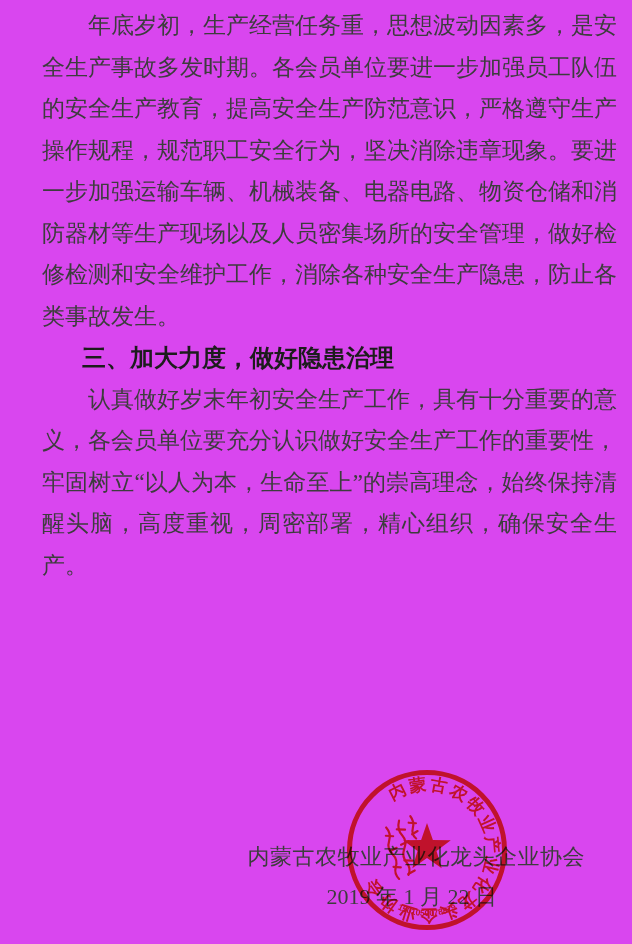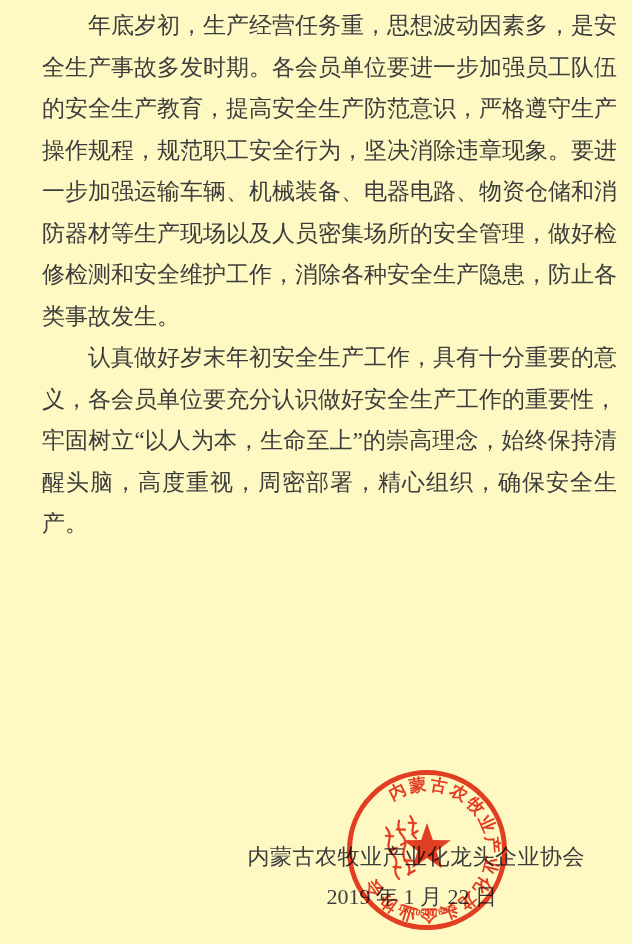--- a/index.html
+++ b/index.html
@@ -1,20 +1,20 @@
 <!DOCTYPE html>
 <html><head>
 <meta charset="utf-8">
 <style>
   html, body { margin: 0; padding: 0; }
   .page {
     position: relative;
     width: 632px;
     height: 944px;
-    background: #fef9c3;
+    background: #d946ef;
     overflow: hidden;
     font-family: "Liberation Serif", "DejaVu Serif", serif;
   }
   .body-text {
     position: absolute;
     left: 42px;
     top: 5px;
     width: 575px;
     color: #3d3d3d;
     font-size: 23px;
@@ -71,20 +71,21 @@
     font-weight: 700;
   }
 </style>
 </head>
 <body>
 
 <div class="page">
 
   <div class="body-text">
     <p>年底岁初，生产经营任务重，思想波动因素多，是安全生产事故多发时期。各会员单位要进一步加强员工队伍的安全生产教育，提高安全生产防范意识，严格遵守生产操作规程，规范职工安全行为，坚决消除违章现象。要进一步加强运输车辆、机械装备、电器电路、物资仓储和消防器材等生产现场以及人员密集场所的安全管理，做好检修检测和安全维护工作，消除各种安全生产隐患，防止各类事故发生。</p>
+    <h3>三、加大力度，做好隐患治理</h3>
     <p>认真做好岁末年初安全生产工作，具有十分重要的意义，各会员单位要充分认识做好安全生产工作的重要性，牢固树立“以人为本，生命至上”的崇高理念，始终保持清醒头脑，高度重视，周密部署，精心组织，确保安全生产。</p>
   </div>
 
   <div class="signature-org">内蒙古农牧业产业化龙头企业协会</div>
 
   <div class="signature-date">2019 年 1 月 22 日</div>
 
   <div class="seal">
     <svg viewBox="0 0 162 162" xmlns="http://www.w3.org/2000/svg">
 

